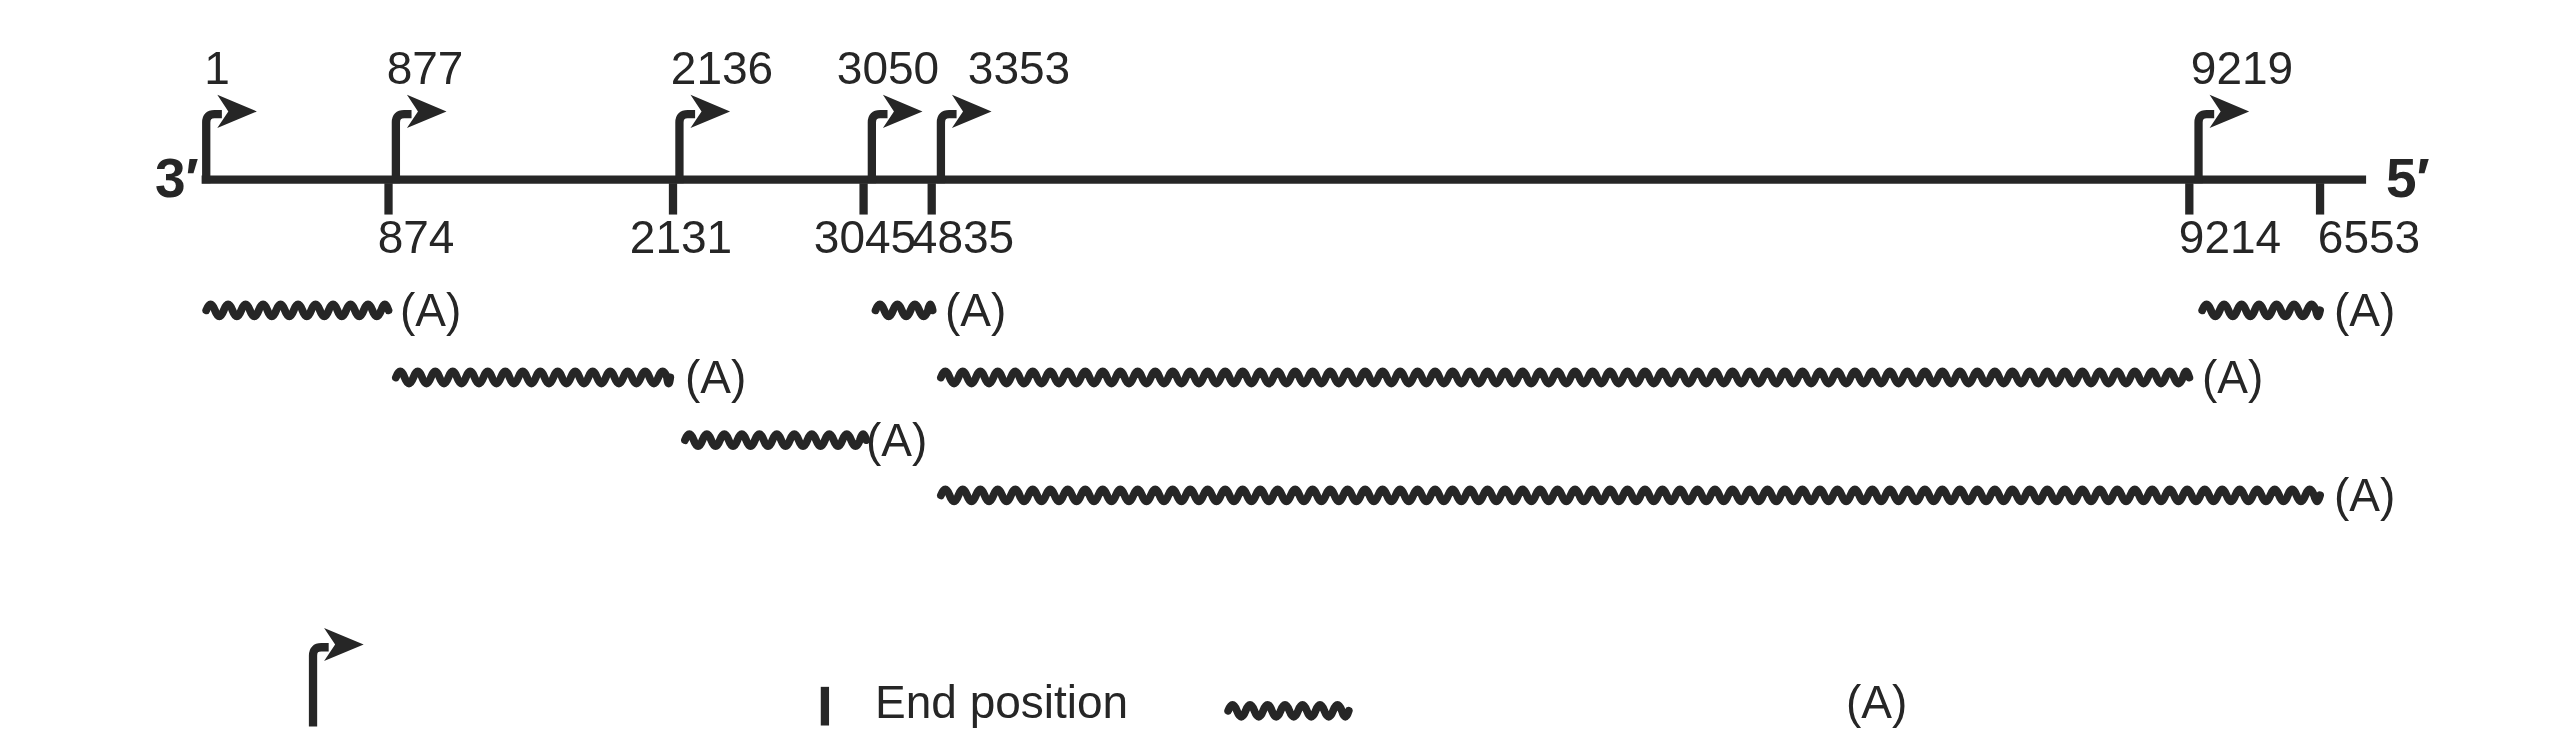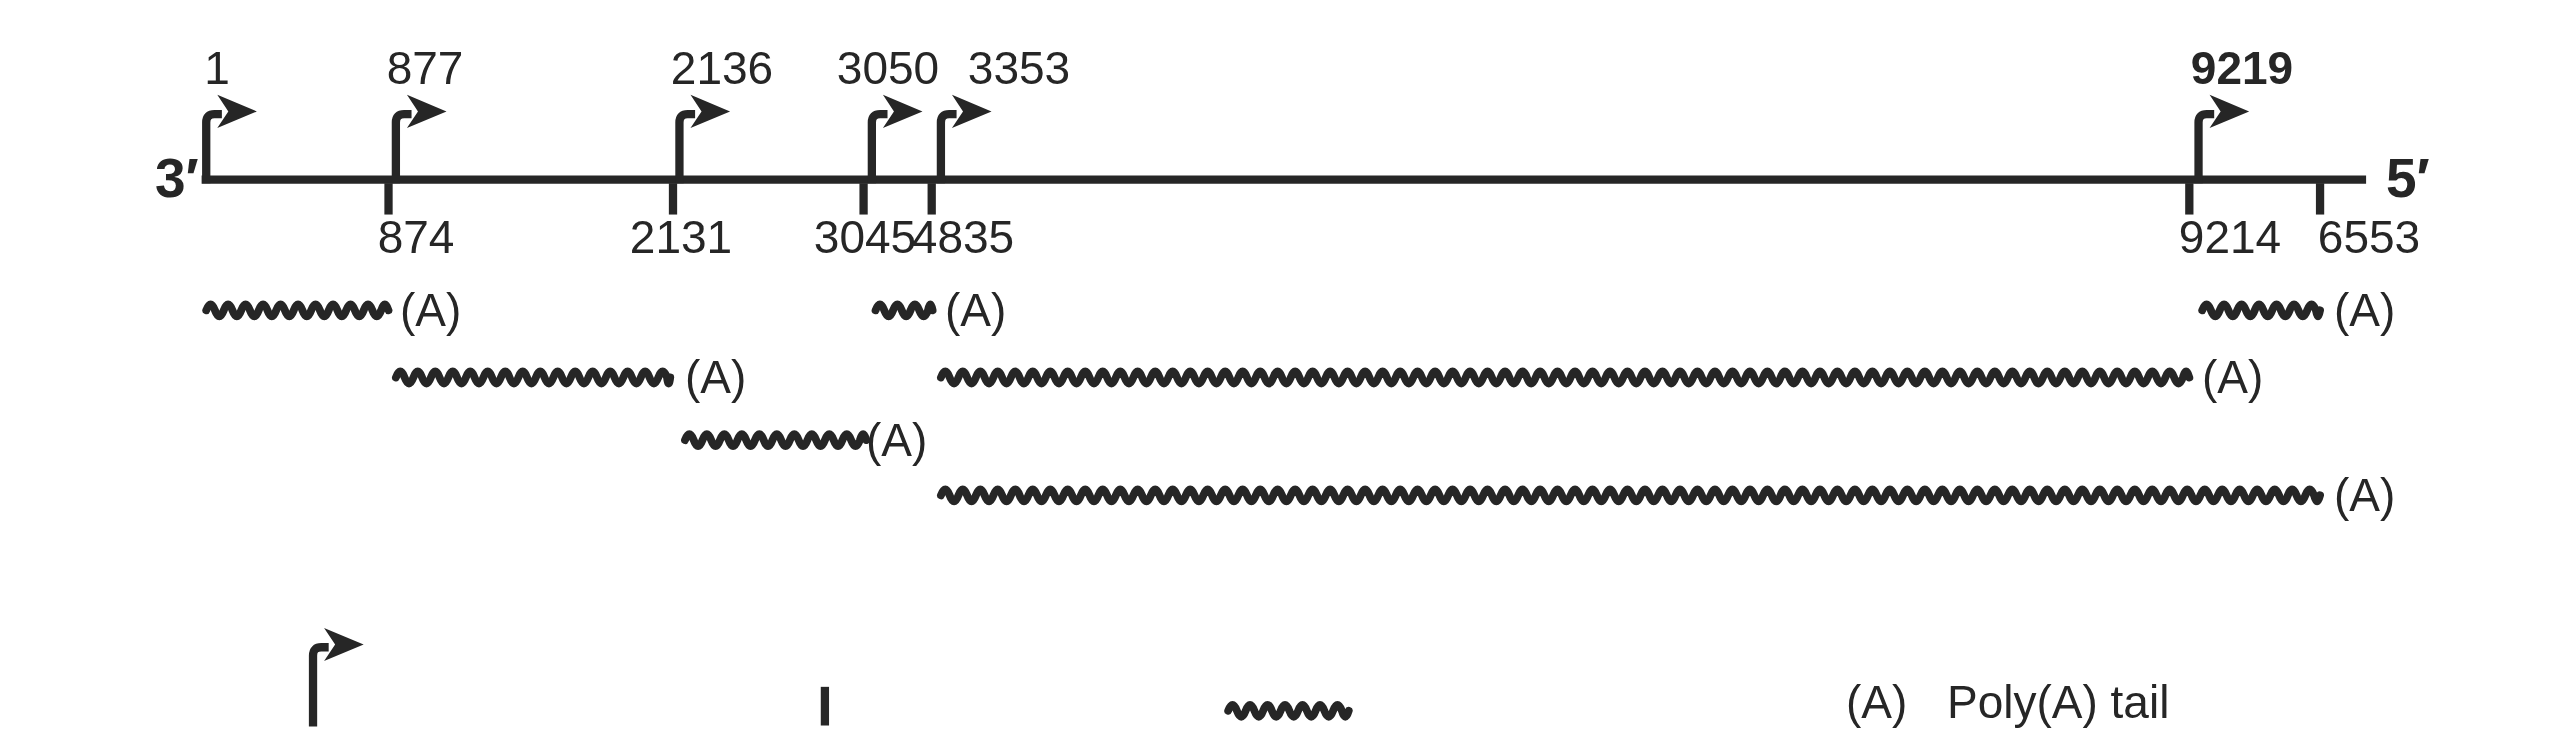--- a/index.html
+++ b/index.html
@@ -57,28 +57,28 @@
         <path d="M 340 789 L 340 712 Q 340 703 349 703 L 357 703" fill="none" stroke="#262626" stroke-width="9"></path>
         <polygon points="352,682 395,700 352,718 364,700" fill="#262626"></polygon>
       </g>
       <rect x="891.5" y="746" width="9" height="42" fill="#262626"></rect>
       <path d="M 1334 772 Q 1338.75 759 1343.5 772 Q 1348.25 785 1353 772 Q 1357.75 759 1362.5 772 Q 1367.25 785 1372 772 Q 1376.75 759 1381.5 772 Q 1386.25 785 1391 772 Q 1395.75 759 1400.5 772 Q 1405.25 785 1410 772 Q 1414.75 759 1419.5 772 Q 1424.25 785 1429 772 Q 1433.75 759 1438.5 772 Q 1443.25 785 1448 772 Q 1452.75 759 1457.5 772 Q 1461.25 785 1465 772" fill="none" stroke="#262626" stroke-width="8.5" stroke-linecap="round"></path>
     </svg>
 
   <div class="lbl prime" style="left:155px;top:151px;">3′</div>
   <div class="lbl prime" style="left:2386px;top:151px;">5′</div>
 
+  <div class="lbl" style="left:875px;top:679px;">End position</div>
   <div class="lbl" style="left:1846px;top:679px;">(A)</div>
-  <div class="lbl" style="left:1947px;top:679px;">Poly(A) tail</div>
 <div class="lbl num" style="left: 217px; top: 45px;">1</div>
     <div class="lbl num" style="left: 425px; top: 45px; text-align: right;">877</div>
     <div class="lbl num" style="left: 722px; top: 45px;">2136</div>
     <div class="lbl num" style="left: 888px; top: 45px;">3050</div>
     <div class="lbl num" style="left: 1019px; top: 45px;">3353</div>
-    <div class="lbl num" style="left: 2242px; top: 45px; font-weight: bold;">9219</div>
+    <div class="lbl num" style="left: 2242px; top: 45px;">9219</div>
     <div class="lbl num" style="left: 416px; top: 214px;">874</div>
     <div class="lbl num" style="left: 681px; top: 214px;">2131</div>
     <div class="lbl num" style="left: 865px; top: 214px;">3045</div>
     <div class="lbl num" style="left: 963px; top: 214px;">4835</div>
     <div class="lbl num" style="left: 2230px; top: 214px;">9214</div>
     <div class="lbl num" style="left: 2369px; top: 214px;">6553</div>
     <div class="lbl" style="left: 400px; top: 287px;">(A)</div>
     <div class="lbl" style="left: 945px; top: 287px;">(A)</div>
     <div class="lbl" style="left: 2334px; top: 287px;">(A)</div>
     <div class="lbl" style="left: 685px; top: 354px;">(A)</div>

